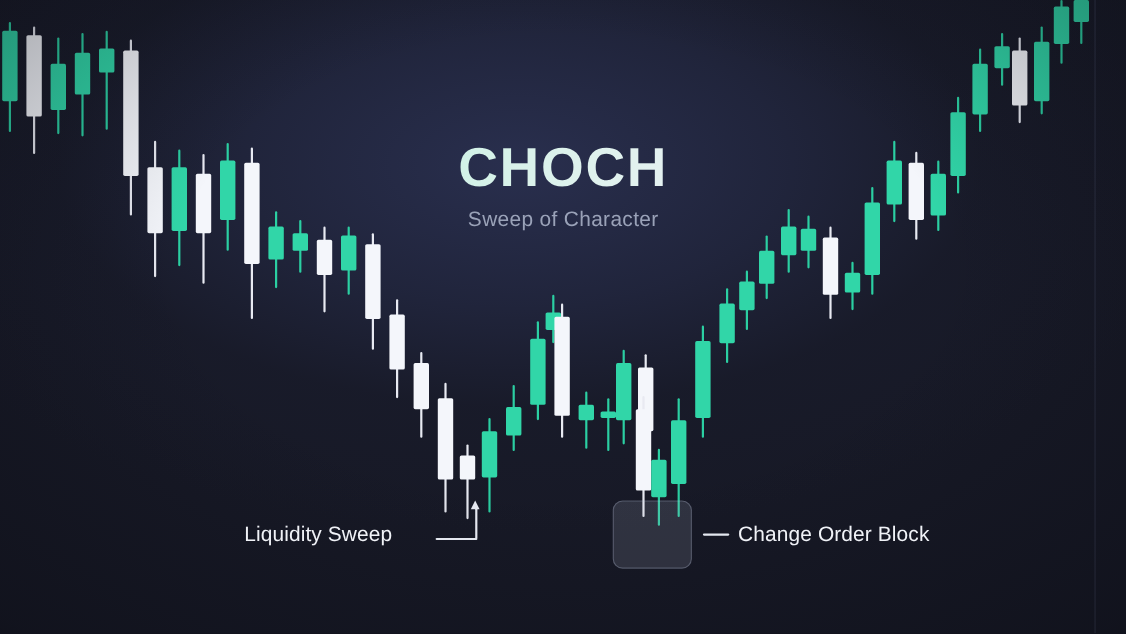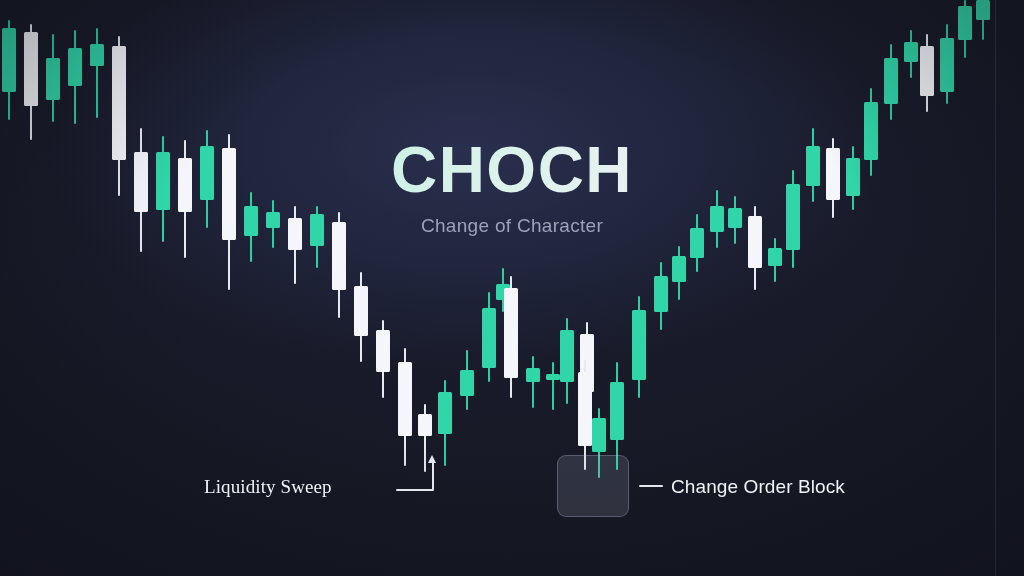--- a/index.html
+++ b/index.html
@@ -75,53 +75,53 @@
   
   .title-block {
     position: absolute;
     left: 0;
     right: 0;
     top: 126px;
     text-align: center;
     pointer-events: none;
   }
   .choch-title {
-    font-size: 64px;
+    font-size: 50px;
     font-weight: 700;
     letter-spacing: 1.5px;
     line-height: 1.05;
     background: linear-gradient(100deg,
       #8fe9cd 0%,
       #b7efdd 22%,
       #d9f2ea 46%,
       #eef1f6 70%,
       #ffffff 100%);
     -webkit-background-clip: text;
     background-clip: text;
     color: transparent;
     -webkit-text-fill-color: transparent;
-    margin: 11px;
+    margin: 0;
   }
   .choch-sub {
     margin: 10px 0 0 0;
     font-size: 19px;
     font-weight: 400;
     letter-spacing: 0.3px;
     color: #9aa2b8;
   }
 
   
   .annot-label {
     position: absolute;
     font-size: 19px;
     color: #f0f2f7;
     white-space: nowrap;
     letter-spacing: 0.1px;
   }
-  #liquidity-sweep-label { left: 204px; top: 476px; font-family: Liberation Serif, serif; }
+  #liquidity-sweep-label { left: 222px; top: 476px; }
   #order-block-label { left: 671px; top: 476px; }
 
   .leader {
     position: absolute;
     background: #e4e7ef;
   }
   .leader-h { height: 1.6px; border-radius: 1px; }
   .leader-v { width: 1.6px; border-radius: 1px; }
 
   .arrow-head {
@@ -360,21 +360,21 @@
       </div>
     </div>
 
   <div class="bg-vignette"></div>
   <div class="price-sep"></div>
 
   <div id="order-block-box"></div>
 
   <div class="title-block">
     <div class="choch-title">CHOCH</div>
-    <div class="choch-sub">Change of Character</div>
+    <div class="choch-sub">Sweep of Character</div>
   </div>
 
   <div class="annot-label" id="liquidity-sweep-label">Liquidity Sweep</div>
   <div class="leader leader-h" style="left:396px; top:489px; width:38px;"></div>
   <div class="leader leader-v" style="left:432px; top:462px; height:28px;"></div>
   <div class="arrow-head" style="left:428px; top:455px;"></div>
 
   <div class="leader leader-h" style="left:639px; top:485px; width:24px;"></div>
   <div class="annot-label" id="order-block-label">Change Order Block</div>
 

